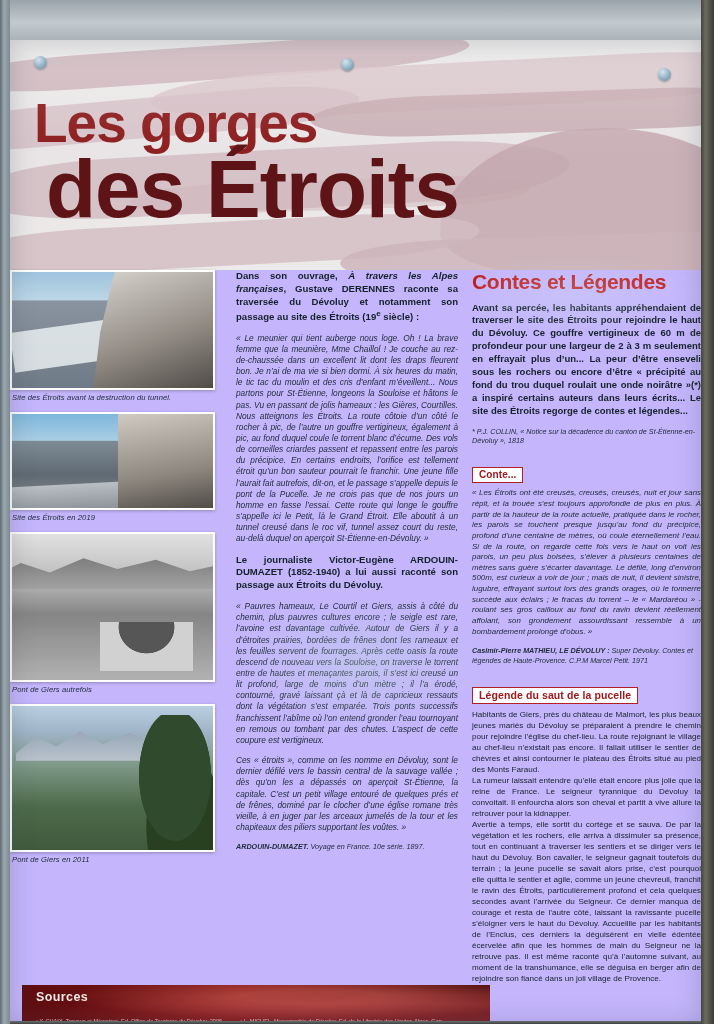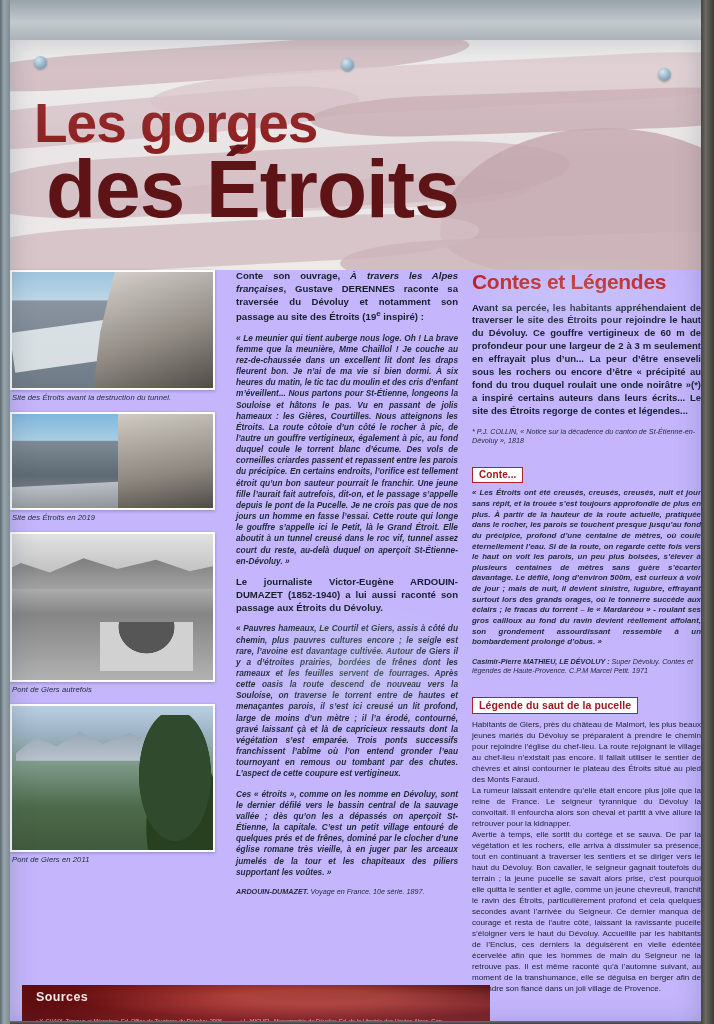--- a/index.html
+++ b/index.html
@@ -111,21 +111,21 @@
                radial-gradient(ellipse at 60% 78%,#28401f 0 48%,transparent 49%);}
 
   
   .lead{
     font-size:9.6px;line-height:1.34;color:#15222b;font-weight:700;
     text-align:justify;margin:0 0 9px 0;
   }
   .lead i{font-style:italic;}
   .quote{
     font-size:8.3px;line-height:1.345;color:#1d2b34;font-style:italic;
-    text-align:justify;margin:0 0 9px 0;font-weight:bold;
+    text-align:justify;margin:0 0 9px 0;
   }
   .src{
     font-size:7.2px;line-height:1.3;color:#1d2b34;font-style:italic;
     margin:4px 0 10px 0;
   }
   .src b{font-weight:700;font-style:italic;}
 
   .col-right .lead{font-size:9.5px;line-height:1.36;}
   .col-right .quote{font-size:7.9px;line-height:1.345;}
   .col-right .plain{
@@ -195,21 +195,21 @@
 
       <div class="photo ph3"></div>
       <div class="cap">Pont de Giers autrefois</div>
 
       <div class="photo ph4"></div>
       <div class="cap">Pont de Giers en 2011</div>
     </div>
 
     <div class="col col-mid">
 
-      <p class="lead"><span>Conte son ouvrage, </span><i>À travers les Alpes françaises</i><span>, Gustave DERENNES raconte sa traversée du Dévoluy et notamment son passage au site des Étroits (19</span><sup>e</sup><span> inspiré) :</span></p>
+      <p class="lead"><span>Dans son ouvrage, </span><i>À travers les Alpes françaises</i><span>, Gustave DERENNES raconte sa traversée du Dévoluy et notamment son passage au site des Étroits (19</span><sup>e</sup><span> siècle) :</span></p>
 
       <p class="quote">« Le meunier qui tient auberge nous loge. Oh ! La brave femme que la meunière, Mme Chaillol ! Je couche au rez-de-chaussée dans un excellent lit dont les draps fleurent bon. Je n’ai de ma vie si bien dormi. À six heures du matin, le tic tac du moulin et des cris d’enfant m’éveillent... Nous partons pour St-Étienne, longeons la Souloise et hâtons le pas. Vu en passant de jolis hameaux : les Gières, Courtilles. Nous atteignons les Étroits. La route côtoie d’un côté le rocher à pic, de l’autre un gouffre vertigineux, également à pic, au fond duquel coule le torrent blanc d’écume. Des vols de corneilles criardes passent et repassent entre les parois du précipice. En certains endroits, l’orifice est tellement étroit qu’un bon sauteur pourrait le franchir. Une jeune fille l’aurait fait autrefois, dit-on, et le passage s’appelle depuis le pont de la Pucelle. Je ne crois pas que de nos jours un homme en fasse l’essai. Cette route qui longe le gouffre s’appelle ici le Petit, là le Grand Étroit. Elle aboutit à un tunnel creusé dans le roc vif, tunnel assez court du reste, au-delà duquel on aperçoit St-Étienne-en-Dévoluy. »</p>
 
       <p class="lead">Le journaliste Victor-Eugène ARDOUIN-DUMAZET (1852-1940) a lui aussi raconté son passage aux Étroits du Dévoluy.</p>
 
       <p class="quote">« Pauvres hameaux, Le Courtil et Giers, assis à côté du chemin, plus pauvres cultures encore ; le seigle est rare, l’avoine est davantage cultivée. Autour de Giers il y a d’étroites prairies, bordées de frênes dont les rameaux et les feuilles servent de fourrages. Après cette oasis la route descend de nouveau vers la Souloise, on traverse le torrent entre de hautes et menaçantes parois, il s’est ici creusé un lit profond, large de moins d’un mètre ; il l’a érodé, contourné, gravé laissant çà et là de capricieux ressauts dont la végétation s’est emparée. Trois ponts successifs franchissent l’abîme où l’on entend gronder l’eau tournoyant en remous ou tombant par des chutes. L’aspect de cette coupure est vertigineux.</p>
       <p class="quote">Ces « étroits », comme on les nomme en Dévoluy, sont le dernier défilé vers le bassin central de la sauvage vallée ; dès qu’on les a dépassés on aperçoit St-Étienne, la capitale. C’est un petit village entouré de quelques prés et de frênes, dominé par le clocher d’une église romane très vieille, à en juger par les arceaux jumelés de la tour et les chapiteaux des piliers supportant les voûtes. »</p>
 
       <p class="src"><b>ARDOUIN-DUMAZET.</b><span> Voyage en France. 10e série. 1897.</span></p>
     </div>

